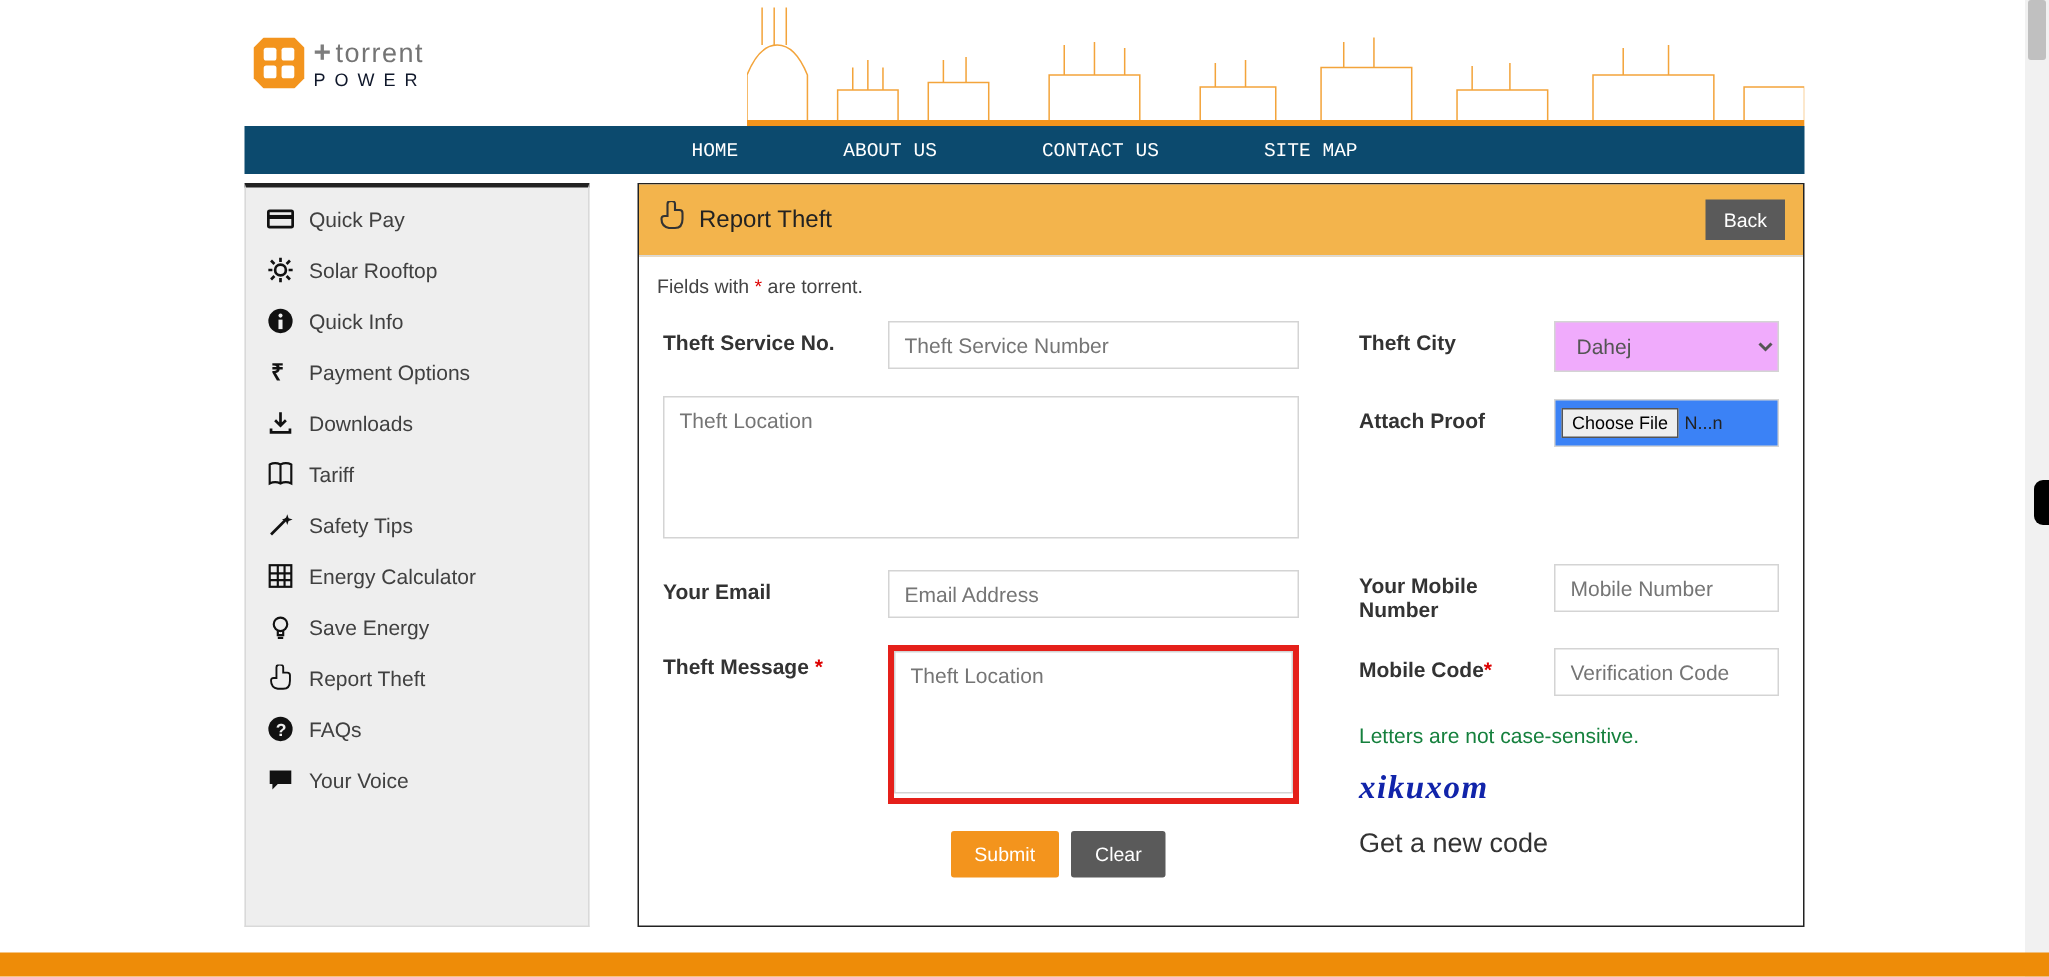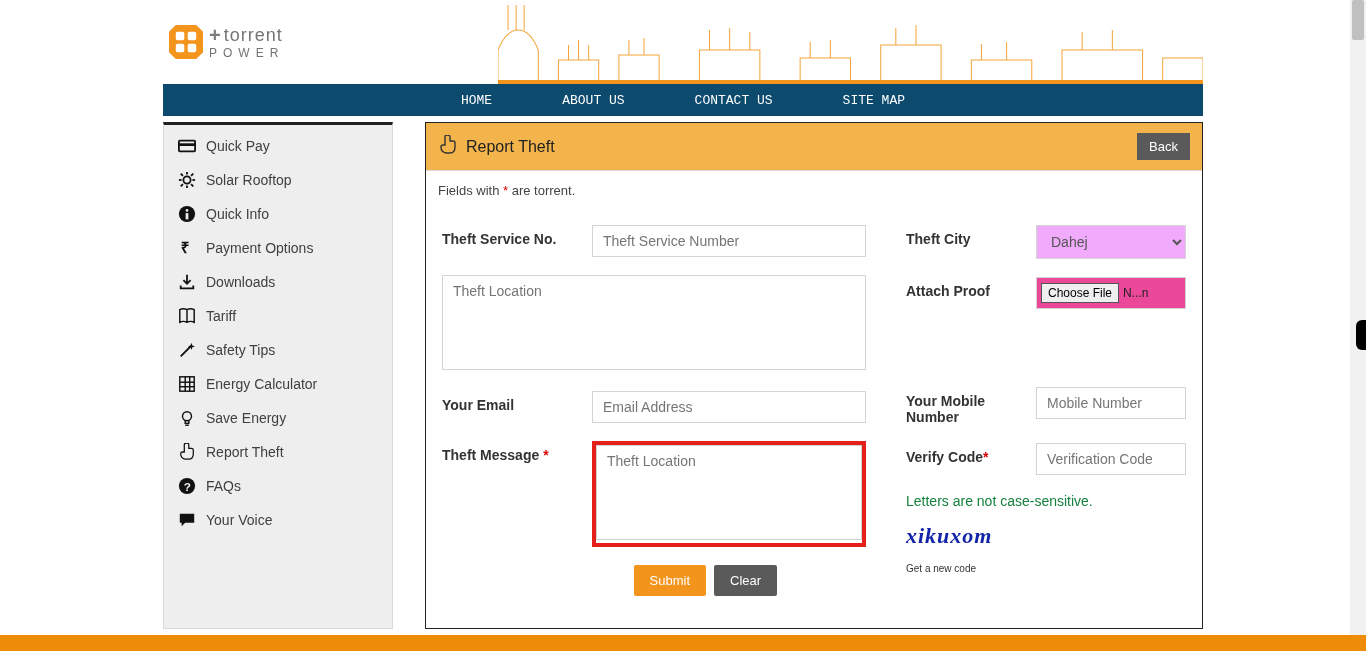--- a/index.html
+++ b/index.html
@@ -65,21 +65,21 @@
     font-size: 18px;
     letter-spacing: 1px;
   }
   .logo-cross {
     font-size: 20px;
     color: #7d7d7d;
     margin-right: 2px;
     font-weight: bold;
   }
   .logo-bottom {
-    color: #737373;
+    color: #0f172a;
     font-size: 12px;
     letter-spacing: 6px;
     margin-top: 2px;
   }
   .skyline {
     position: absolute;
     left: 335px;
     right: 0;
     bottom: 0;
     height: 84px;
@@ -158,21 +158,21 @@
     padding: 12px 12px 0 12px;
     font-size: 13px;
     color: #444;
   }
   .required-note .star { color: #d00; }
   .form-area {
     display: flex;
     padding: 16px;
     gap: 40px;
   }
-  .col { flex: 1; margin-top: 11px; }
+  .col { flex: 1; }
   .field-row {
     display: flex;
     gap: 20px;
     margin-bottom: 18px;
   }
   .field-label {
     width: 130px;
     font-weight: bold;
     font-size: 14px;
     color: #333;
@@ -190,21 +190,21 @@
     background: #fff;
     resize: none;
   }
   textarea { height: 95px; }
   select { height: 34px; background: #f0abfc; }
   .file-wrap {
     display: flex;
     align-items: center;
     border: 1px solid #d4d4d4;
     padding: 4px 4px;
-    background: #ec4899;
+    background: #3b82f6;
     height: 32px;
   }
   .file-btn {
     border: 1px solid #555;
     background: #efefef;
     font-size: 12px;
     padding: 2px 6px;
     cursor: pointer;
   }
   .file-txt { font-size: 12px; color: #222; margin-left: 4px; overflow:hidden; text-overflow: ellipsis; white-space:nowrap; max-width:35px;}
@@ -214,21 +214,21 @@
   .captcha-note { font-size: 14px; color: #15803d; margin-top: 10px;}
   .captcha-img {
     margin-top: 14px;
     font-family: Georgia, serif;
     font-weight: bold;
     font-style: italic;
     font-size: 22px;
     color: #1124aa;
     letter-spacing: 1px;
   }
-  .new-code { margin-top: 14px; color: #333; font-size: 10px; cursor: pointer; }
+  .new-code { margin-top: 14px; color: #333; font-size: 18px; cursor: pointer; }
   .form-actions {
     display: flex;
     gap: 8px;
     justify-content: center;
     padding: 0 16px 16px 0;
     margin-left: 28%;
   }
   .btn {
     border: none;
     padding: 8px 16px;
@@ -470,21 +470,21 @@
                 <span class="file-txt">N...n</span>
               </div>
             </div>
           </div>
           <div style="height:60px"></div>
           <div class="field-row">
             <div class="field-label" style="width:110px">Your Mobile Number</div>
             <div class="field-ctrl"><input type="text" placeholder="Mobile Number" style=""></div>
           </div>
           <div class="field-row">
-            <div class="field-label" style="width:110px"><span>Verify Code</span><span class="star">*</span></div>
+            <div class="field-label" style="width:110px"><span>Mobile Code</span><span class="star">*</span></div>
             <div class="field-ctrl"><input type="text" placeholder="Verification Code" style=""></div>
           </div>
           <div style="margin-left:0">
             <div class="captcha-note">Letters are not case-sensitive.</div>
             <div class="captcha-img">xikuxom</div>
             <div class="new-code">Get a new code</div>
           </div>
         </div>
       </div>
     </div>

